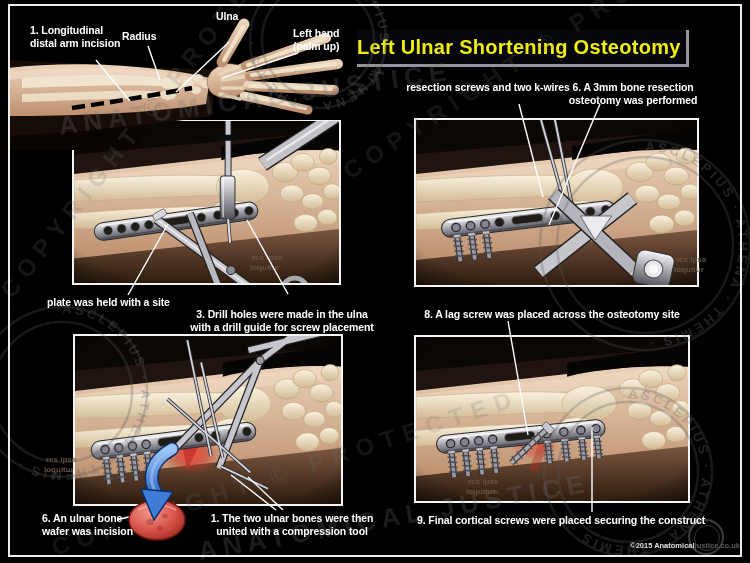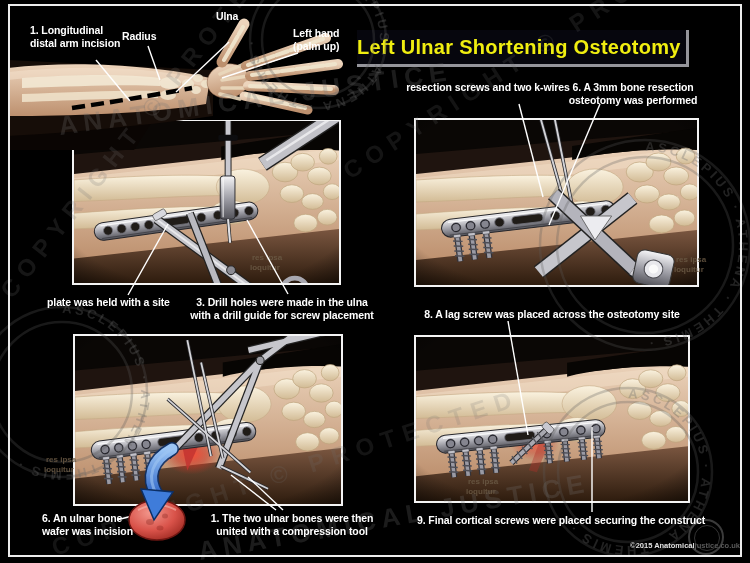--- a/index.html
+++ b/index.html
@@ -370,21 +370,21 @@
           <line x1="107.5" y1="129" x2="116.5" y2="130.5"></line>
       </g>
       <rect x="106" y="80" width="12" height="7" rx="2" fill="#c8c8d0" stroke="#333" stroke-width="0.6"></rect>
     </g>
   </svg>
 </div>
 
 <div class="cap" style="left:47px;top:296px">
   <div class="ln">plate was held with a site</div>
 </div>
-<div class="cap ctr" style="left:182px;top:296px;width:200px">
+<div class="cap ctr" style="left:182px;top:308px;width:200px">
   <div class="ln">3. Drill holes were made in the ulna</div>
   <div class="ln">with a drill guide for screw placement</div>
 </div>
 <div class="cap ctr" style="left:402px;top:81px;width:172px">
   <div class="ln">resection screws and two k-wires</div>
 </div>
 <div class="cap ctr" style="left:568px;top:81px;width:130px">
   <div class="ln">6. A 3mm bone resection</div>
   <div class="ln">osteotomy was performed</div>
 </div>

